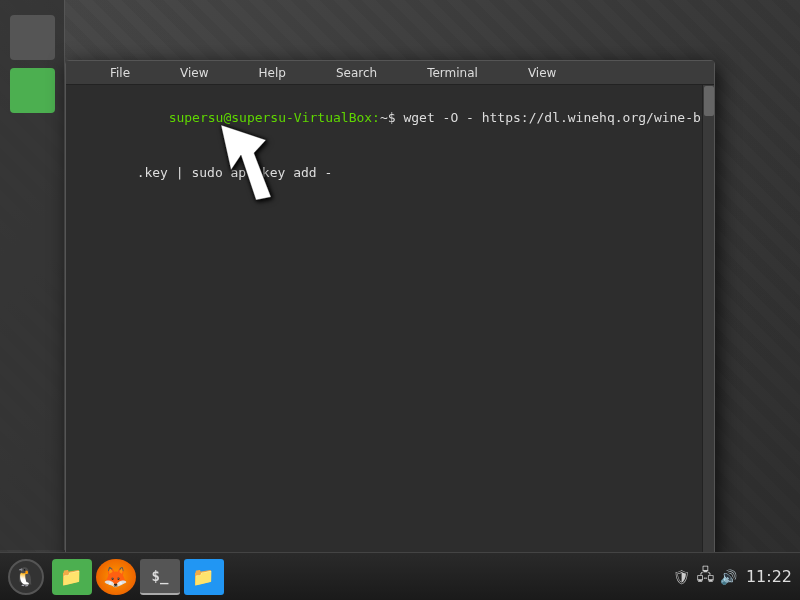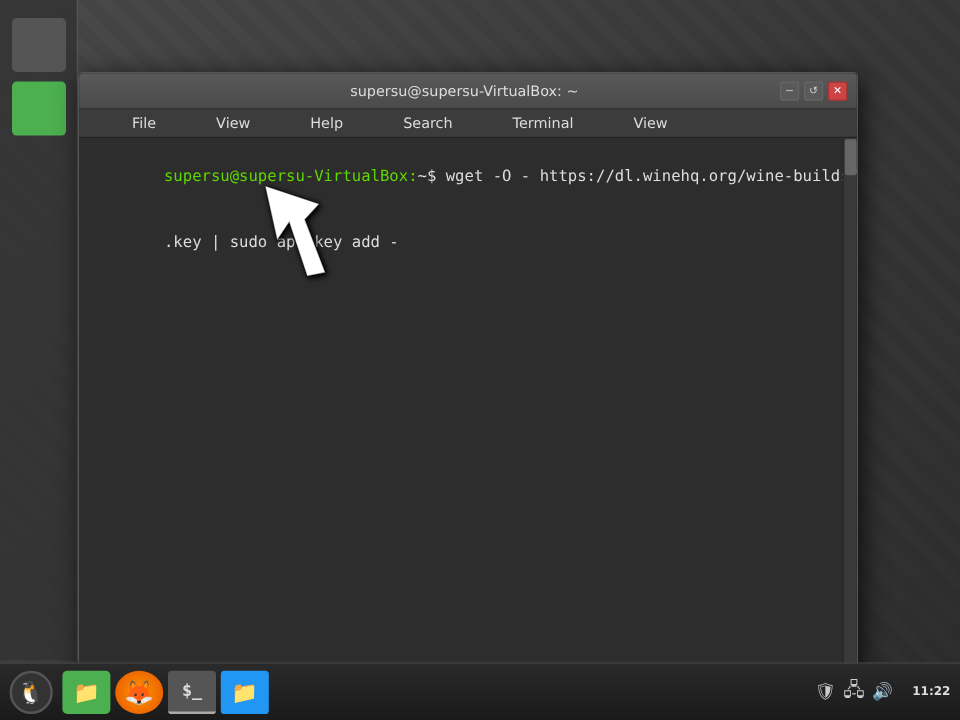--- a/index.html
+++ b/index.html
@@ -153,20 +153,21 @@
 
     .terminal-line {
       font-family: 'DejaVu Sans Mono', 'Courier New', monospace;
       font-size: 13px;
       line-height: 1.4;
       white-space: pre;
     }
 
     .prompt-user {
       color: #5fd700;
+      margin-left: 32px;
     }
 
     .prompt-symbol {
       color: #ddd;
     }
 
     .command-text {
       color: #ddd;
     }
 
@@ -276,24 +277,24 @@
     }
 
     .sys-icon {
       color: #ccc;
       font-size: 14px;
       cursor: pointer;
     }
 
     .taskbar-time {
       color: #ddd;
-      font-size: 10px;
-      font-weight: bold;
+      font-size: 16px;
+      font-weight: normal;
       min-width: 40px;
-      text-align: right;
+      text-align: center;
     }
 
     
     .sys-icons-group {
       display: flex;
       align-items: center;
       gap: 6px;
     }
   </style>
 </head>
@@ -301,32 +302,20 @@
 
 <div class="desktop">
 
   <div class="left-panel">
     <div class="left-panel-item" style="background:#555; margin-top:15px; width:45px; height:45px;"></div>
     <div class="left-panel-item green" style="width:45px; height:45px;"></div>
   </div>
 
   <div class="terminal-window">
 
-    <div class="title-bar">
-      <div class="window-controls">
-
-        <div style="width:50px"></div>
-      </div>
-      <div class="title-text">supersu@supersu-VirtualBox: ~</div>
-      <div class="window-controls">
-        <div class="win-btn">−</div>
-        <div class="win-btn">↺</div>
-        <div class="win-btn close">✕</div>
-      </div>
-    </div>
 
     <div class="menu-bar">
       <span class="menu-item">File</span>
       <span class="menu-item">View</span>
       <span class="menu-item">Help</span>
       <span class="menu-item">Search</span>
       <span class="menu-item">Terminal</span>
       <span class="menu-item">View</span>
     </div>
 

